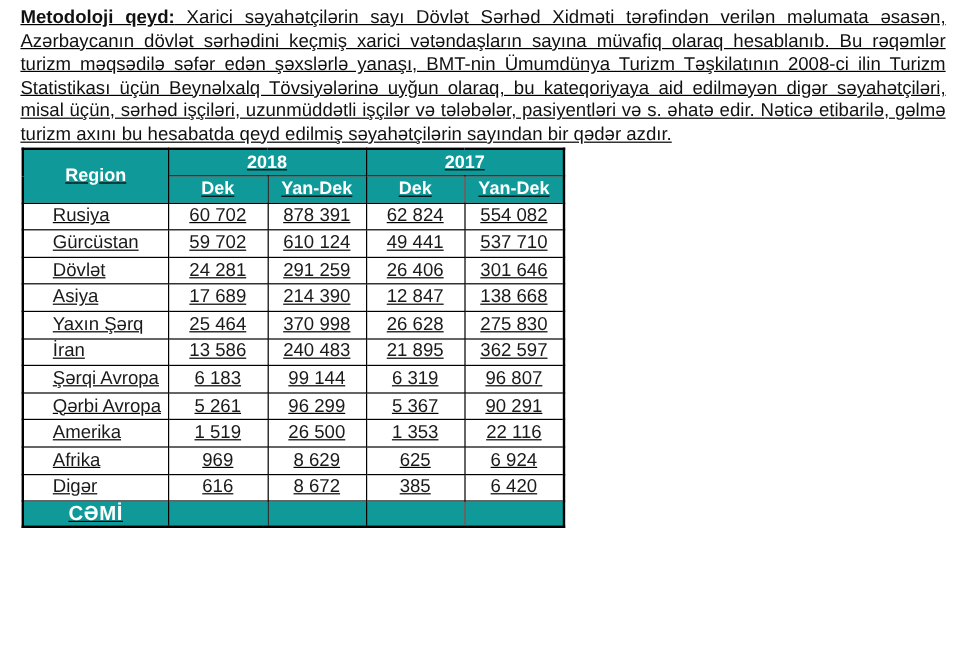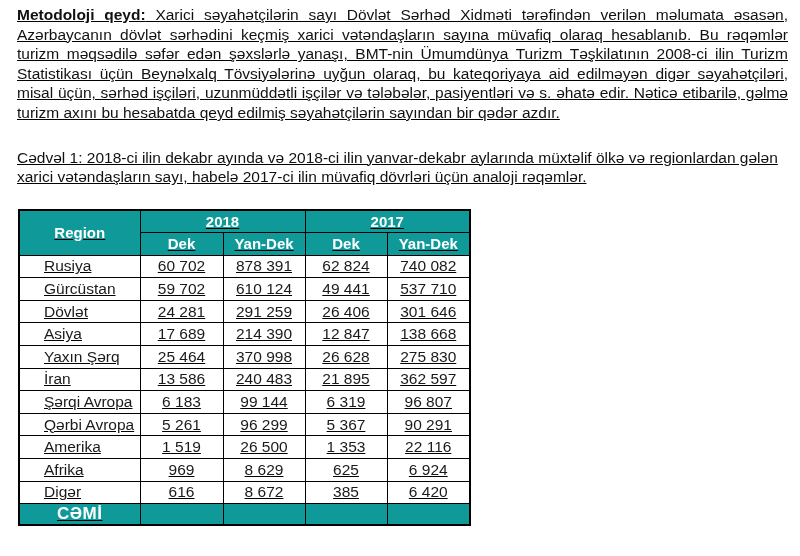--- a/index.html
+++ b/index.html
@@ -89,21 +89,20 @@
     letter-spacing: 0.5px;
   }
 </style>
 </head>
 <body>
 
 <div class="page">
 
   <p class="methodology"><span class="lead">Metodoloji qeyd:</span><span> Xarici səyahətçilərin sayı Dövlət Sərhəd Xidməti tərəfindən verilən məlumata əsasən, Azərbaycanın dövlət sərhədini keçmiş xarici vətəndaşların sayına müvafiq olaraq hesablanıb. Bu rəqəmlər turizm məqsədilə səfər edən şəxslərlə yanaşı, BMT-nin Ümumdünya Turizm Təşkilatının 2008-ci ilin Turizm Statistikası üçün Beynəlxalq Tövsiyələrinə uyğun olaraq, bu kateqoriyaya aid edilməyən digər səyahətçiləri, misal üçün, sərhəd işçiləri, uzunmüddətli işçilər və tələbələr, pasiyentləri və s. əhatə edir. Nəticə etibarilə, gəlmə turizm axını bu hesabatda qeyd edilmiş səyahətçilərin sayından bir qədər azdır.</span></p>
 
-  <p class="caption">Cədvəl 1: 2018-ci ilin dekabr ayında və 2018-ci ilin yanvar-dekabr aylarında müxtəlif ölkə və regionlardan gələn xarici vətəndaşların sayı, habelə 2017-ci ilin müvafiq dövrləri üçün analoji rəqəmlər.</p>
 
   <table class="stats-table">
     <colgroup>
       <col style="width:121px">
       <col style="width:83px">
       <col style="width:82px">
       <col style="width:82px">
       <col style="width:83px">
     </colgroup>
     <thead>
@@ -118,21 +117,21 @@
         <th class="sub sub-first">Dek</th>
         <th class="sub sub-second">Yan-Dek</th>
       </tr>
     </thead>
     <tbody>
         <tr>
           <td class="region-cell">Rusiya</td>
           <td class="value-cell">60 702</td>
           <td class="value-cell">878 391</td>
           <td class="value-cell">62 824</td>
-          <td class="value-cell">740 082</td>
+          <td class="value-cell">554 082</td>
         </tr>
         <tr>
           <td class="region-cell">Gürcüstan</td>
           <td class="value-cell">59 702</td>
           <td class="value-cell">610 124</td>
           <td class="value-cell">49 441</td>
           <td class="value-cell">537 710</td>
         </tr>
         <tr>
           <td class="region-cell">Dövlət</td>

